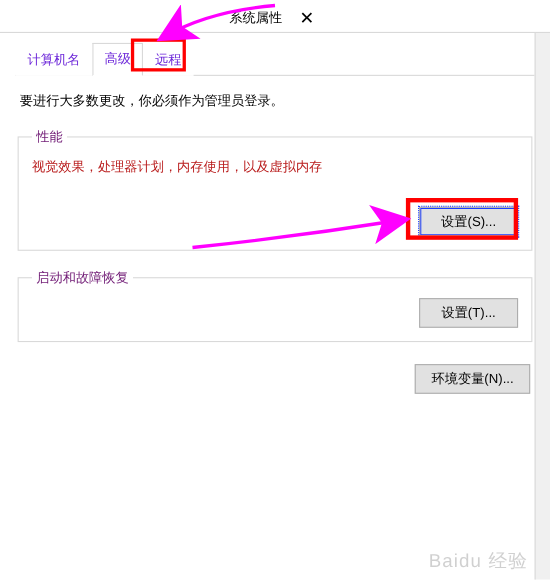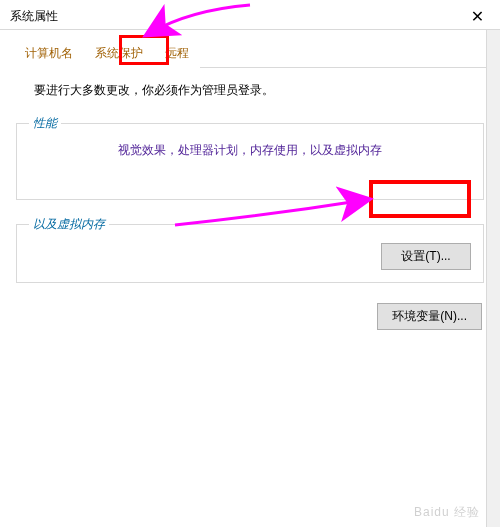--- a/index.html
+++ b/index.html
@@ -9,21 +9,21 @@
     font-size: 12px;
     background: #fff;
     width: 500px;
     height: 527px;
     overflow: hidden;
     position: relative;
   }
   .titlebar {
     display: flex;
     align-items: center;
-    justify-content: space-between;
+    justify-content: center;
     height: 30px;
     padding: 4px 0 0 10px;
     border-bottom: 1px solid #d9d9d9;
     background: #fff;
   }
   .titlebar-title { font-size: 12px; color: #000; }
   .close-btn {
     width: 45px; height: 30px;
     display: flex; align-items: center; justify-content: center;
     font-size: 16px; color: #000; cursor: pointer;
@@ -46,48 +46,46 @@
     margin-bottom: 14px;
   }
   .tab {
     padding: 5px 10px 6px 10px;
     border: 1px solid transparent;
     border-bottom: none;
     margin-right: 0px;
     position: relative;
     top: 1px;
     cursor: pointer;
-    color: #a16207;
+    color: #6d28d9;
     background: #fff;
   }
   .tab.active {
     border-color: #d9d9d9;
     border-bottom: 1px solid #fff;
     background: #fff;
   }
   .intro {
-    margin: 6px 4px 16px 20px;
+    margin: 6px 4px 16px 4px;
     color: #000;
   }
   fieldset.group {
     border: 1px solid #d9d9d9;
     margin: 0 2px 16px 2px;
     padding: 10px 12px 12px 12px;
     position: relative;
   }
   fieldset.group legend {
     padding: 0 4px;
     font-size: 12px;
-    color: #0369a1;
-    font-style: italic;
+    color: #701a75;
   }
   .group-desc {
-    color: #4c1d95;
+    color: #b91c1c;
     margin-bottom: 28px;
-    text-align: center;
   }
   .btn-row {
     display: flex;
     justify-content: flex-end;
   }
   button.winbtn {
     min-width: 90px;
     padding: 4px 14px;
     font-size: 12px;
     font-family: inherit;
@@ -124,54 +122,57 @@
     position: absolute;
     top: 0; left: 0;
     width: 500px; height: 527px;
     pointer-events: none;
     z-index: 60;
   }
 
   .watermark {
     position: absolute;
     right: 20px; bottom: 6px;
-    font-size: 12px;
+    font-size: 17px;
     color: rgba(120,120,120,0.35);
     letter-spacing: 1px;
     pointer-events: none;
   }
 </style>
 </head>
 <body>
 
 <div class="titlebar">
   <span class="titlebar-title">系统属性</span>
   <div class="close-btn">
     <span>✕</span>
   </div>
 </div>
 
 <div class="client">
 
   <div class="tabs">
     <div class="tab"><span>计算机名</span></div>
-    <div class="tab"><span>系统保护</span></div>
+    <div class="tab active"><span>高级</span></div>
     <div class="tab"><span>远程</span></div>
   </div>
 
   <div class="intro">要进行大多数更改，你必须作为管理员登录。</div>
 
   <fieldset class="group">
     <legend>性能</legend>
     <div class="group-desc">视觉效果，处理器计划，内存使用，以及虚拟内存</div>
+    <div class="btn-row">
+      <button class="winbtn focus-ring">设置(S)...</button>
+    </div>
   </fieldset>
 
 
   <fieldset class="group">
-    <legend>以及虚拟内存</legend>
+    <legend>启动和故障恢复</legend>
     <div class="btn-row">
       <button class="winbtn">设置(T)...</button>
     </div>
   </fieldset>
 
   <div class="footer-row">
     <button class="winbtn">环境变量(N)...</button>
   </div>
 
 </div>

